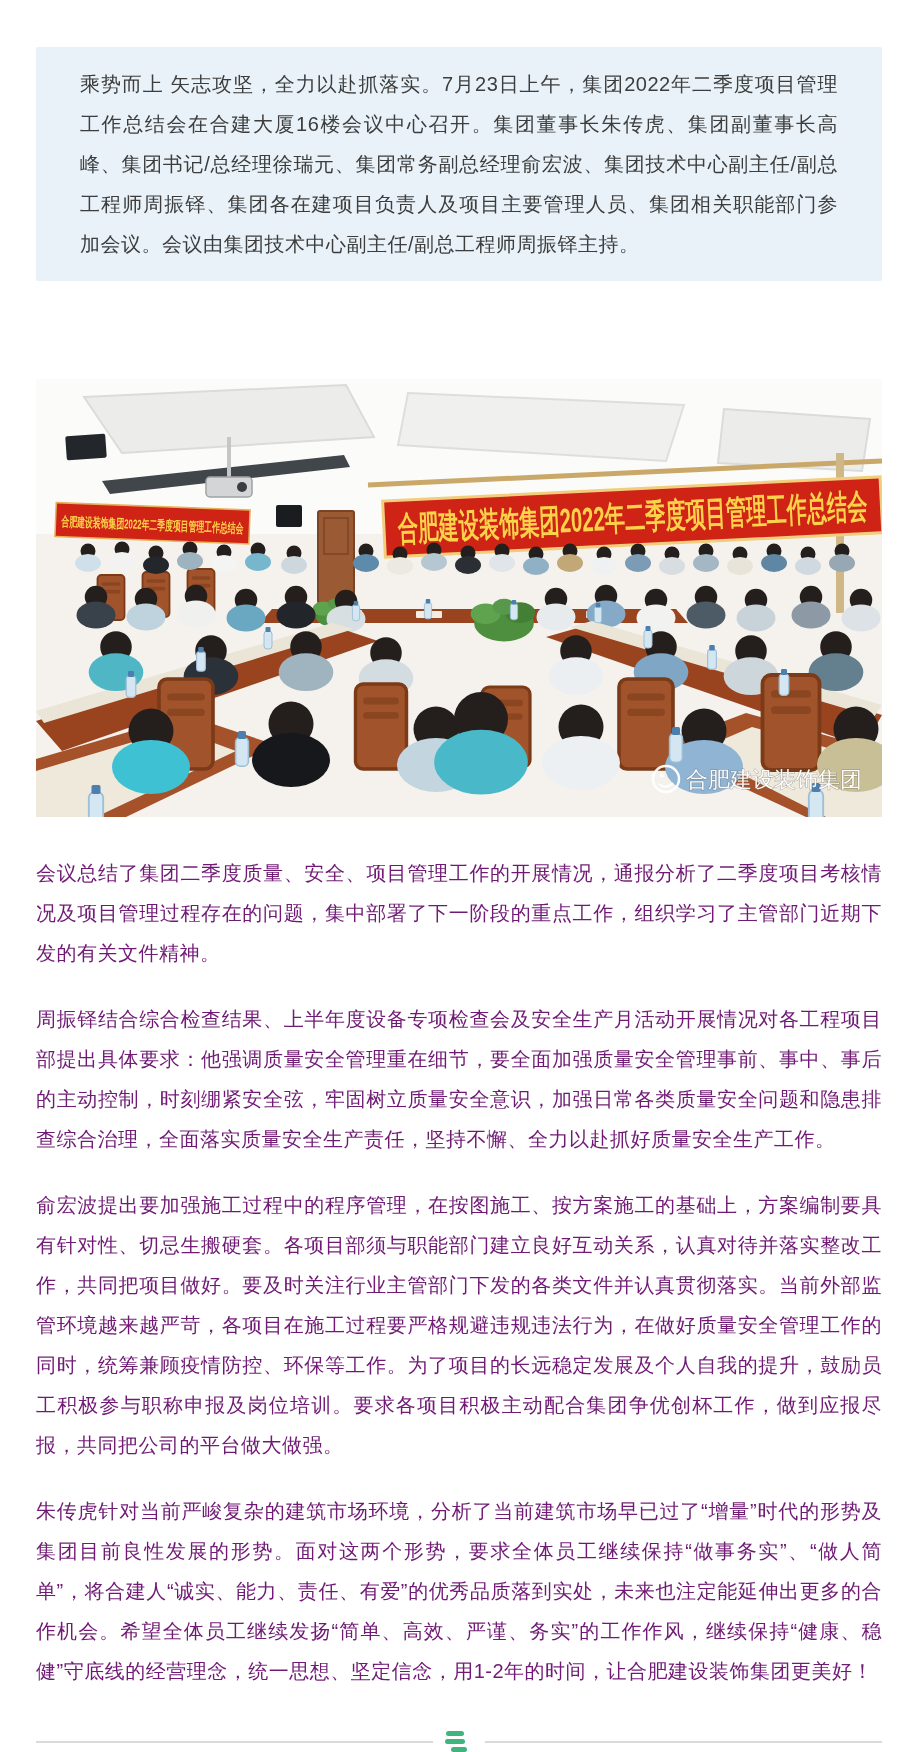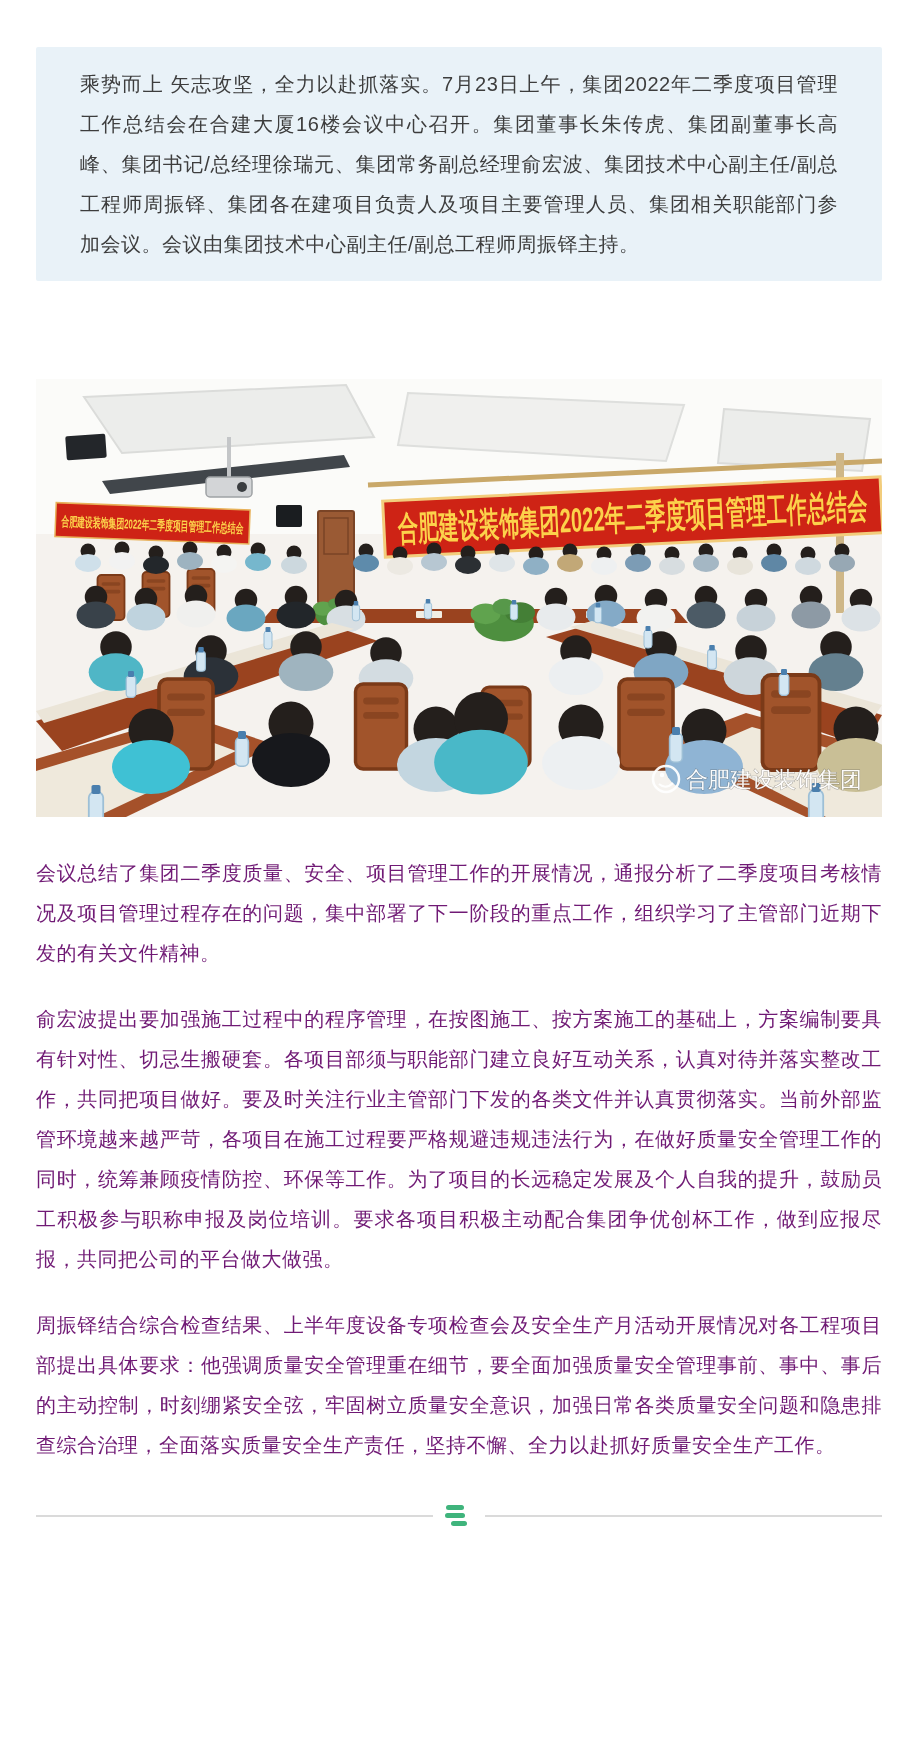--- a/index.html
+++ b/index.html
@@ -241,22 +241,23 @@
             <circle cx="630" cy="400" r="13" fill="none" stroke="#ffffff" stroke-width="2.5"></circle>
             <circle cx="626" cy="396" r="2.2" fill="#ffffff"></circle>
             <path d="M623,405 q7,6 14,-1" fill="none" stroke="#ffffff" stroke-width="2"></path>
           </g>
           <text class="wm-text" x="650" y="408" font-size="22" fill="#ffffff" stroke="rgba(70,70,70,0.45)" stroke-width="1" style="paint-order:stroke">合肥建设装饰集团</text>
         </g>
       </svg>
     </figure>
 
     <p class="body-p">会议总结了集团二季度质量、安全、项目管理工作的开展情况，通报分析了二季度项目考核情况及项目管理过程存在的问题，集中部署了下一阶段的重点工作，组织学习了主管部门近期下发的有关文件精神。</p>
+    <p class="body-p">周振铎结合综合检查结果、上半年度设备专项检查会及安全生产月活动开展情况对各工程项目部提出具体要求：他强调质量安全管理重在细节，要全面加强质量安全管理事前、事中、事后的主动控制，时刻绷紧安全弦，牢固树立质量安全意识，加强日常各类质量安全问题和隐患排查综合治理，全面落实质量安全生产责任，坚持不懈、全力以赴抓好质量安全生产工作。</p>
     <p class="body-p">俞宏波提出要加强施工过程中的程序管理，在按图施工、按方案施工的基础上，方案编制要具有针对性、切忌生搬硬套。各项目部须与职能部门建立良好互动关系，认真对待并落实整改工作，共同把项目做好。要及时关注行业主管部门下发的各类文件并认真贯彻落实。当前外部监管环境越来越严苛，各项目在施工过程要严格规避违规违法行为，在做好质量安全管理工作的同时，统筹兼顾疫情防控、环保等工作。为了项目的长远稳定发展及个人自我的提升，鼓励员工积极参与职称申报及岗位培训。要求各项目积极主动配合集团争优创杯工作，做到应报尽报，共同把公司的平台做大做强。</p>
-    <p class="body-p">周振铎结合综合检查结果、上半年度设备专项检查会及安全生产月活动开展情况对各工程项目部提出具体要求：他强调质量安全管理重在细节，要全面加强质量安全管理事前、事中、事后的主动控制，时刻绷紧安全弦，牢固树立质量安全意识，加强日常各类质量安全问题和隐患排查综合治理，全面落实质量安全生产责任，坚持不懈、全力以赴抓好质量安全生产工作。</p>
+    <p class="body-p">朱传虎针对当前严峻复杂的建筑市场环境，分析了当前建筑市场早已过了“增量”时代的形势及集团目前良性发展的形势。面对这两个形势，要求全体员工继续保持“做事务实”、“做人简单”，将合建人“诚实、能力、责任、有爱”的优秀品质落到实处，未来也注定能延伸出更多的合作机会。希望全体员工继续发扬“简单、高效、严谨、务实”的工作作风，继续保持“健康、稳健”守底线的经营理念，统一思想、坚定信念，用1-2年的时间，让合肥建设装饰集团更美好！</p>
 
     <div class="divider">
       <span class="line"></span>
       <span class="menu-icon">
         <i></i>
         <i></i>
         <i></i>
       </span>
       <span class="line"></span>
     </div>

